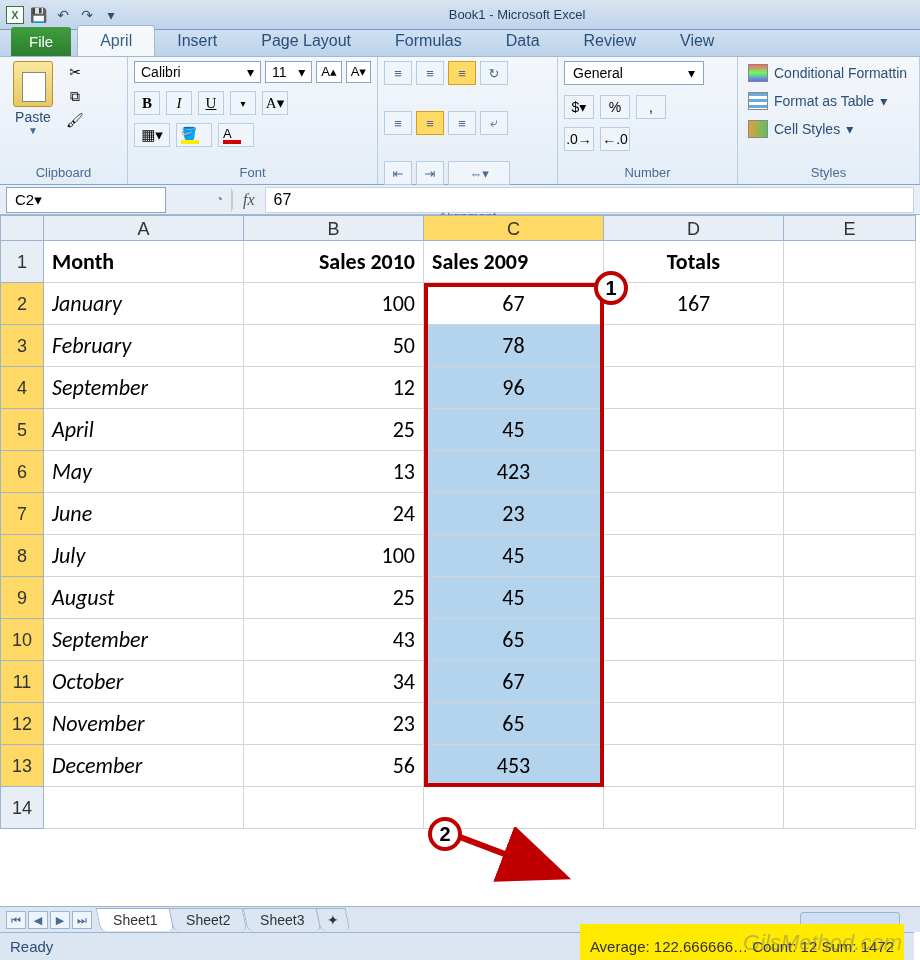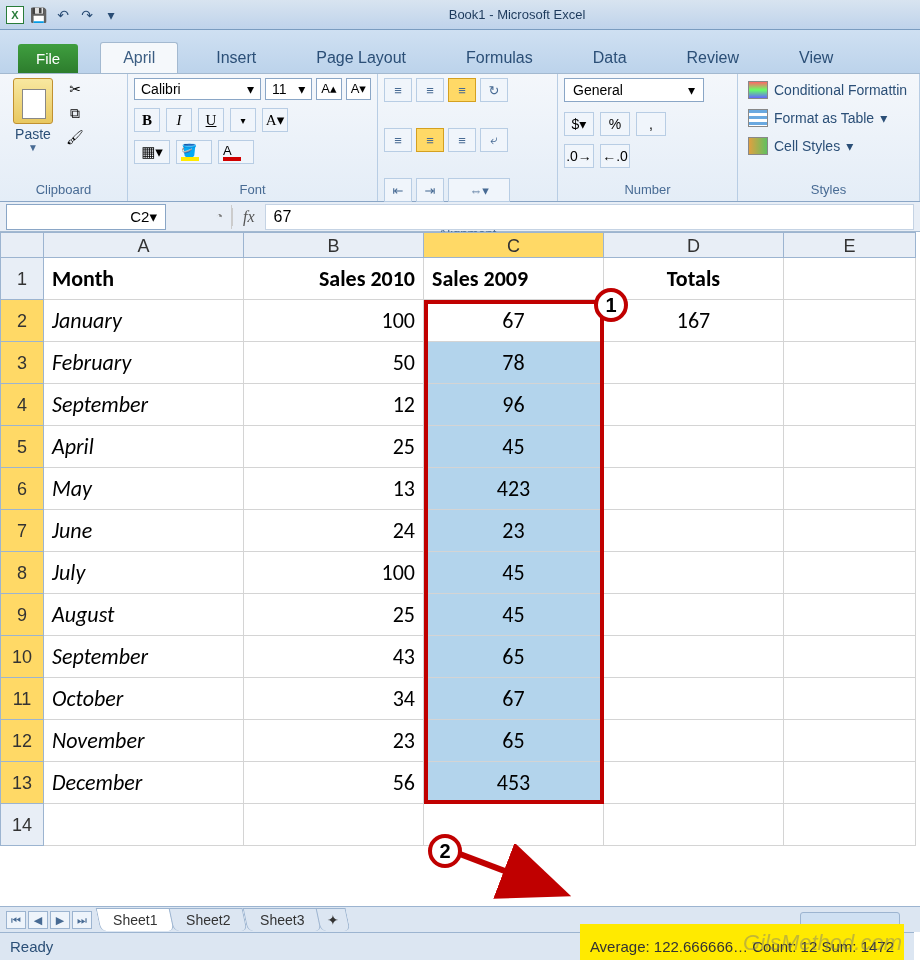--- a/index.html
+++ b/index.html
@@ -6,21 +6,21 @@
 body { font-family: "Segoe UI", Tahoma, sans-serif; font-size: 12px; background: #fff; width: 920px; height: 960px; overflow: hidden; position: relative; }
 
 
 .titlebar { height: 30px; background: linear-gradient(#d8e4f0, #bfd3eb); display: flex; align-items: center; padding: 0 6px; border-bottom: 1px solid #7a9cc0; }
 .titlebar .qat { display: flex; align-items: center; gap: 6px; }
 .titlebar .qat .xl-icon { width: 18px; height: 18px; background: #fff; border: 1px solid #2a7c3a; display: flex; align-items: center; justify-content: center; color: #2a7c3a; font-weight: bold; font-size: 11px; }
 .titlebar .qat .ic { width: 18px; height: 18px; display: flex; align-items: center; justify-content: center; color: #2a4d75; font-size: 14px; }
 .titlebar .title { flex: 1; text-align: center; color: #1d3a5c; font-size: 13px; }
 
 
-.ribbon-tabs { height: 44px; background: linear-gradient(#cfe0f2, #bcd3eb); display: flex; align-items: flex-end; padding-left: 18px; border-bottom: 1px solid #a3b9d0; gap: 16px; }
+.ribbon-tabs { height: 27px; background: linear-gradient(#cfe0f2, #bcd3eb); display: flex; align-items: flex-end; padding-left: 11px; border-bottom: 1px solid #a3b9d0; gap: 0; }
 .ribbon-tabs .file { background: linear-gradient(#3f9e3f, #2d7d2d); color: #fff; padding: 6px 18px; border-radius: 3px 3px 0 0; font-size: 15px; margin-right: 6px; }
 .ribbon-tabs .tab { padding: 6px 22px; color: #2b4f77; font-size: 16px; cursor: pointer; }
 .ribbon-tabs .tab.active { background: #f5f8fb; border: 1px solid #a3b9d0; border-bottom: none; border-radius: 3px 3px 0 0; color: #3b5d82; }
 
 
 .ribbon { height: 128px; background: linear-gradient(#f4f7fb, #e4edf7); border-bottom: 1px solid #8aa6c6; display: flex; }
 .group { border-right: 1px solid #b8cde4; display: flex; flex-direction: column; padding: 4px 6px 2px 6px; }
 .group .controls { flex: 1; display: flex; align-items: flex-start; gap: 4px; }
 .group .label { text-align: center; color: #486b94; font-size: 13px; padding: 2px 0; }
 
@@ -55,21 +55,21 @@
 .num-combo { background: #fff; border: 1px solid #8aa6c6; padding: 3px 8px; width: 140px; display: flex; justify-content: space-between; font-size: 14px; margin-bottom: 6px; }
 .num-row { display: flex; gap: 6px; }
 .num-btn { width: 30px; height: 24px; border: 1px solid #b8cde4; background: #f0f5fb; display: flex; align-items: center; justify-content: center; font-size: 14px; }
 
 .styles-group { flex: 1; }
 .style-item { display: flex; align-items: center; gap: 6px; padding: 3px 4px; font-size: 14px; color: #2b4f77; }
 .style-ic { width: 20px; height: 18px; border: 1px solid #888; }
 
 
 .formula-bar { height: 30px; background: #e8eef6; border-bottom: 1px solid #a3b9d0; display: flex; align-items: center; }
-.name-box { width: 160px; background: #fff; border: 1px solid #8aa6c6; margin: 0 6px; padding: 3px 8px; font-size: 15px; display: flex; justify-content: flex-end; align-items: center; }
+.name-box { width: 160px; background: #fff; border: 1px solid #8aa6c6; margin: 0 6px; padding: 3px 8px; font-size: 15px; display: flex; justify-content: flex-start; align-items: center; }
 .fx-area { display: flex; align-items: center; }
 .fx-lbl { font-style: italic; font-family: "Times New Roman"; color: #555; padding: 0 10px; font-size: 16px; border-left: 1px solid #ccc; }
 .formula-input { background: #fff; border: 1px solid #c5d3e4; padding: 3px 8px; font-size: 16px; flex: 1; margin-right: 6px; }
 
 
 .grid-area { position: relative; }
 .col-headers { display: flex; height: 26px; }
 .corner { width: 44px; background: #e8eef6; border: 1px solid #9cb4d0; }
 .ch { border: 1px solid #9cb4d0; border-left: none; background: #e8eef6; text-align: center; font-size: 18px; color: #333; line-height: 26px; }
 .ch.sel { background: #ffd966; }

